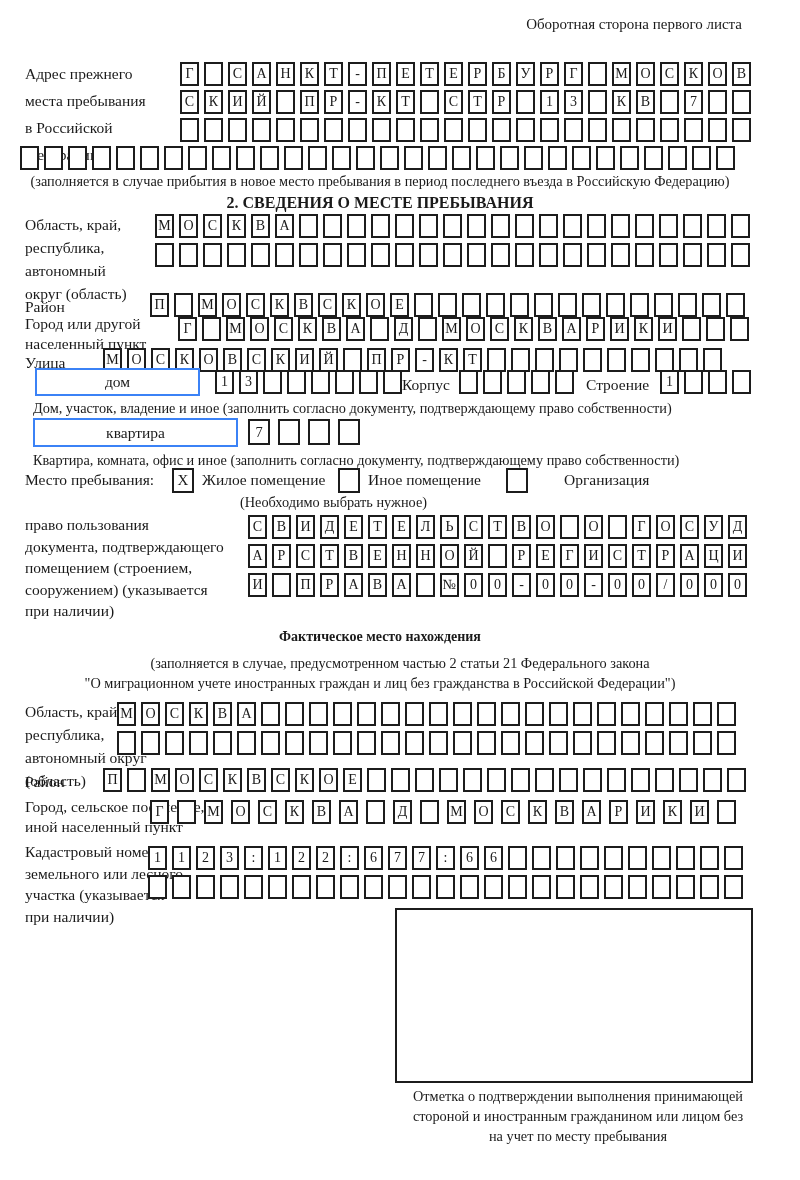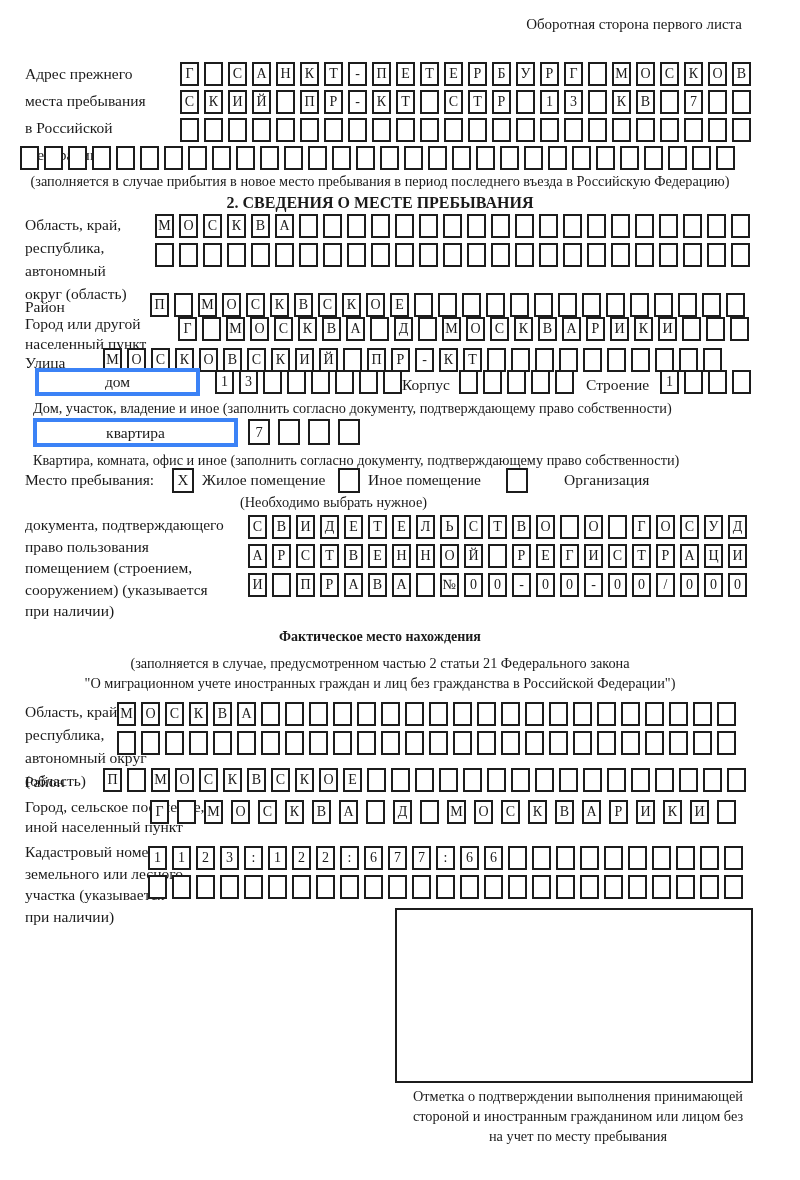--- a/index.html
+++ b/index.html
@@ -16,21 +16,21 @@
   .bold{font-weight:bold;}
   .cellrow{position:absolute;white-space:nowrap;}
   .cell{
     display:inline-block;box-sizing:border-box;vertical-align:top;
     width:19px;height:24px;border:2px solid #1c1c1c;margin-right:5px;
     text-align:center;font-size:14px;line-height:20px;background:#fff;
   }
   .cellrow.widegap .cell{margin-right:8px;}
   .cellrow.bigcell .cell{width:22px;height:26px;margin-right:8px;font-size:14.5px;line-height:22px;}
   .longbox{
-    position:absolute;box-sizing:border-box;border:4px solid #3b82f6;background:#fff;
+    position:absolute;box-sizing:border-box;border:2px solid #3b82f6;background:#fff;
     display:flex;align-items:center;justify-content:center;font-size:15.5px;
   }
   .ckbox{
     position:absolute;box-sizing:border-box;width:22px;height:25px;border:2px solid #1c1c1c;
     text-align:center;font-size:15px;line-height:21px;background:#fff;
   }
   .bigbox{position:absolute;box-sizing:border-box;border:2px solid #1c1c1c;background:#fff;}
   .opt{position:absolute;font-size:15.5px;}
 </style>
 </head>
@@ -90,32 +90,32 @@
   <div class="opt" style="left:25px;top:471px;">Место пребывания:</div>
   <div class="ckbox" style="left:172px;top:468px;">X</div>
   <div class="opt" style="left:202px;top:471px;">Жилое помещение</div>
   <div class="ckbox" style="left:338px;top:468px;"></div>
   <div class="opt" style="left:368px;top:471px;">Иное помещение</div>
   <div class="ckbox" style="left:506px;top:468px;"></div>
   <div class="opt" style="left:552px;top:471px;margin-left:12px;">Организация</div>
   <div class="cap" style="left:240px;top:494px;">(Необходимо выбрать нужное)</div>
 
   <div class="lbl lh21" style="left:25px;top:514px;">
+      <div>право пользования</div>
       <div>документа, подтверждающего</div>
-      <div>право пользования</div>
       <div>помещением (строением,</div>
       <div>сооружением) (указывается</div>
       <div>при наличии)</div>
     </div>
   <div class="cellrow" style="left:248px;top:515px;"><span class="cell">С</span><span class="cell">В</span><span class="cell">И</span><span class="cell">Д</span><span class="cell">Е</span><span class="cell">Т</span><span class="cell">Е</span><span class="cell">Л</span><span class="cell">Ь</span><span class="cell">С</span><span class="cell">Т</span><span class="cell">В</span><span class="cell">О</span><span class="cell"></span><span class="cell">О</span><span class="cell"></span><span class="cell">Г</span><span class="cell">О</span><span class="cell">С</span><span class="cell">У</span><span class="cell">Д</span></div>
   <div class="cellrow" style="left:248px;top:544px;"><span class="cell">А</span><span class="cell">Р</span><span class="cell">С</span><span class="cell">Т</span><span class="cell">В</span><span class="cell">Е</span><span class="cell">Н</span><span class="cell">Н</span><span class="cell">О</span><span class="cell">Й</span><span class="cell"></span><span class="cell">Р</span><span class="cell">Е</span><span class="cell">Г</span><span class="cell">И</span><span class="cell">С</span><span class="cell">Т</span><span class="cell">Р</span><span class="cell">А</span><span class="cell">Ц</span><span class="cell">И</span></div>
   <div class="cellrow" style="left:248px;top:573px;"><span class="cell">И</span><span class="cell"></span><span class="cell">П</span><span class="cell">Р</span><span class="cell">А</span><span class="cell">В</span><span class="cell">А</span><span class="cell"></span><span class="cell">№</span><span class="cell">0</span><span class="cell">0</span><span class="cell">-</span><span class="cell">0</span><span class="cell">0</span><span class="cell">-</span><span class="cell">0</span><span class="cell">0</span><span class="cell">/</span><span class="cell">0</span><span class="cell">0</span><span class="cell">0</span></div>
 
   <div class="cap center bold" style="top:629px;font-size:14px;">Фактическое место нахождения</div>
-  <div class="cap center" style="top:655px;">(заполняется в случае, предусмотренном частью 2 статьи 21 Федерального закона</div>
+  <div class="cap center" style="top:655px;margin-left:20px;">(заполняется в случае, предусмотренном частью 2 статьи 21 Федерального закона</div>
   <div class="cap center" style="top:675px;">"О миграционном учете иностранных граждан и лиц без гражданства в Российской Федерации")</div>
 
   <div class="lbl lh23" style="left:25px;top:700px;">
       <div>Область, край,</div>
       <div>республика,</div>
       <div>автономный округ</div>
       <div>(область)</div>
     </div>
   <div class="cellrow" style="left:117px;top:702px;"><span class="cell">М</span><span class="cell">О</span><span class="cell">С</span><span class="cell">К</span><span class="cell">В</span><span class="cell">А</span><span class="cell"></span><span class="cell"></span><span class="cell"></span><span class="cell"></span><span class="cell"></span><span class="cell"></span><span class="cell"></span><span class="cell"></span><span class="cell"></span><span class="cell"></span><span class="cell"></span><span class="cell"></span><span class="cell"></span><span class="cell"></span><span class="cell"></span><span class="cell"></span><span class="cell"></span><span class="cell"></span><span class="cell"></span><span class="cell"></span></div>
   <div class="cellrow" style="left:117px;top:731px;"><span class="cell"></span><span class="cell"></span><span class="cell"></span><span class="cell"></span><span class="cell"></span><span class="cell"></span><span class="cell"></span><span class="cell"></span><span class="cell"></span><span class="cell"></span><span class="cell"></span><span class="cell"></span><span class="cell"></span><span class="cell"></span><span class="cell"></span><span class="cell"></span><span class="cell"></span><span class="cell"></span><span class="cell"></span><span class="cell"></span><span class="cell"></span><span class="cell"></span><span class="cell"></span><span class="cell"></span><span class="cell"></span><span class="cell"></span></div>

